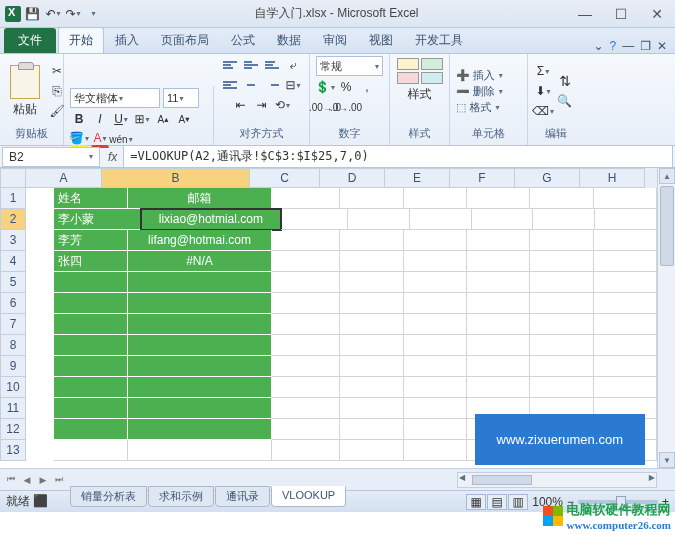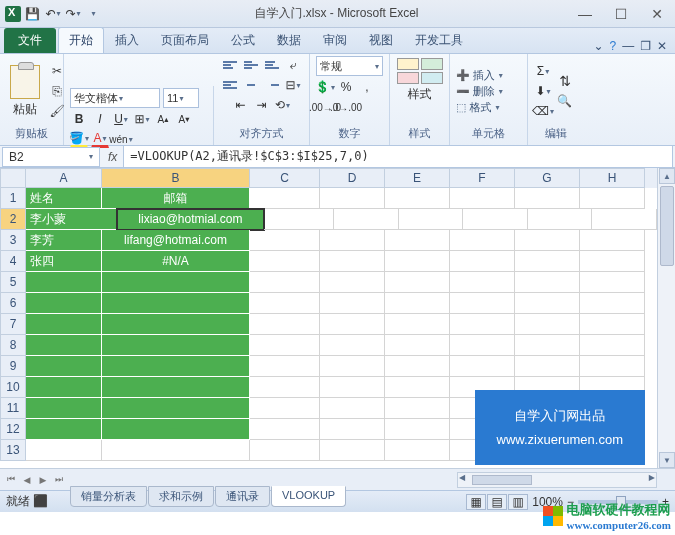--- a/index.html
+++ b/index.html
@@ -40,21 +40,21 @@
 .fx{padding:0 6px;font-style:italic;color:#555;}
 .formula-input{flex:1;border:1px solid #b3c7e1;background:#fff;padding:2px 6px;margin-right:2px;font-family:Consolas,monospace;}
 .sheet-area{position:relative;height:300px;overflow:hidden;}
 .corner{position:absolute;left:0;top:0;width:26px;height:20px;background:#e8eef7;border:1px solid #c2cfdf;}
 .col-headers{position:absolute;left:26px;top:0;right:18px;height:20px;display:flex;background:#e8eef7;}
 .col-h{border:1px solid #c2cfdf;border-left:none;display:flex;align-items:center;justify-content:center;color:#3a5478;}
 .col-h.sel{background:#f7d380;}
 .row-headers{position:absolute;left:0;top:20px;width:26px;}
 .row-h{height:21px;border:1px solid #c2cfdf;border-top:none;display:flex;align-items:center;justify-content:center;color:#3a5478;background:#e8eef7;}
 .row-h.sel{background:#f7d380;}
-.grid{position:absolute;left:26px;top:20px;right:18px;bottom:0;}
+.grid{position:absolute;left:26px;top:20px;right:18px;bottom:0;padding-left:28px;}
 .grow{display:flex;height:21px;}
 .gcell{border-right:1px solid #d4d4d4;border-bottom:1px solid #d4d4d4;padding:1px 4px;display:flex;align-items:center;overflow:hidden;white-space:nowrap;}
 .green{background:#4caf50;color:#fff;border-right:1px solid #fff;border-bottom:1px solid #fff;}
 .active-cell{outline:2px solid #333;outline-offset:-1px;background:#4caf50;}
 .center{justify-content:center;}
 .vscroll{position:absolute;right:0;top:0;width:18px;bottom:0;background:#eef2f8;border-left:1px solid #c2cfdf;}
 .vscroll-thumb{position:absolute;top:18px;width:14px;left:2px;height:80px;background:#cfd9e8;border:1px solid #aeb9cc;border-radius:2px;}
 .vscroll-btn{position:absolute;width:16px;height:16px;left:1px;background:#dfe7f2;border:1px solid #b8c6d9;display:flex;align-items:center;justify-content:center;font-size:8px;color:#5a6f8c;}
 .sheet-tabs{height:22px;background:#e8eef7;border-top:1px solid #c2cfdf;display:flex;align-items:center;position:relative;}
 .st-nav{display:flex;padding:0 4px;gap:2px;}
@@ -522,21 +522,20 @@
       <div class="view-btn">▥</div>
     </div>
     <span>100%</span>
     <span>−</span>
     <div class="slider"></div>
     <span>+</span>
   </div>
 </div>
 
 <div class="watermark">
-  <div>自学入门网出品</div>
   <div>www.zixuerumen.com</div>
 </div>
 <div class="watermark2">
   <div class="wm-flag">
       <span></span>
       <span></span>
       <span></span>
       <span></span>
     </div>
   <div>

